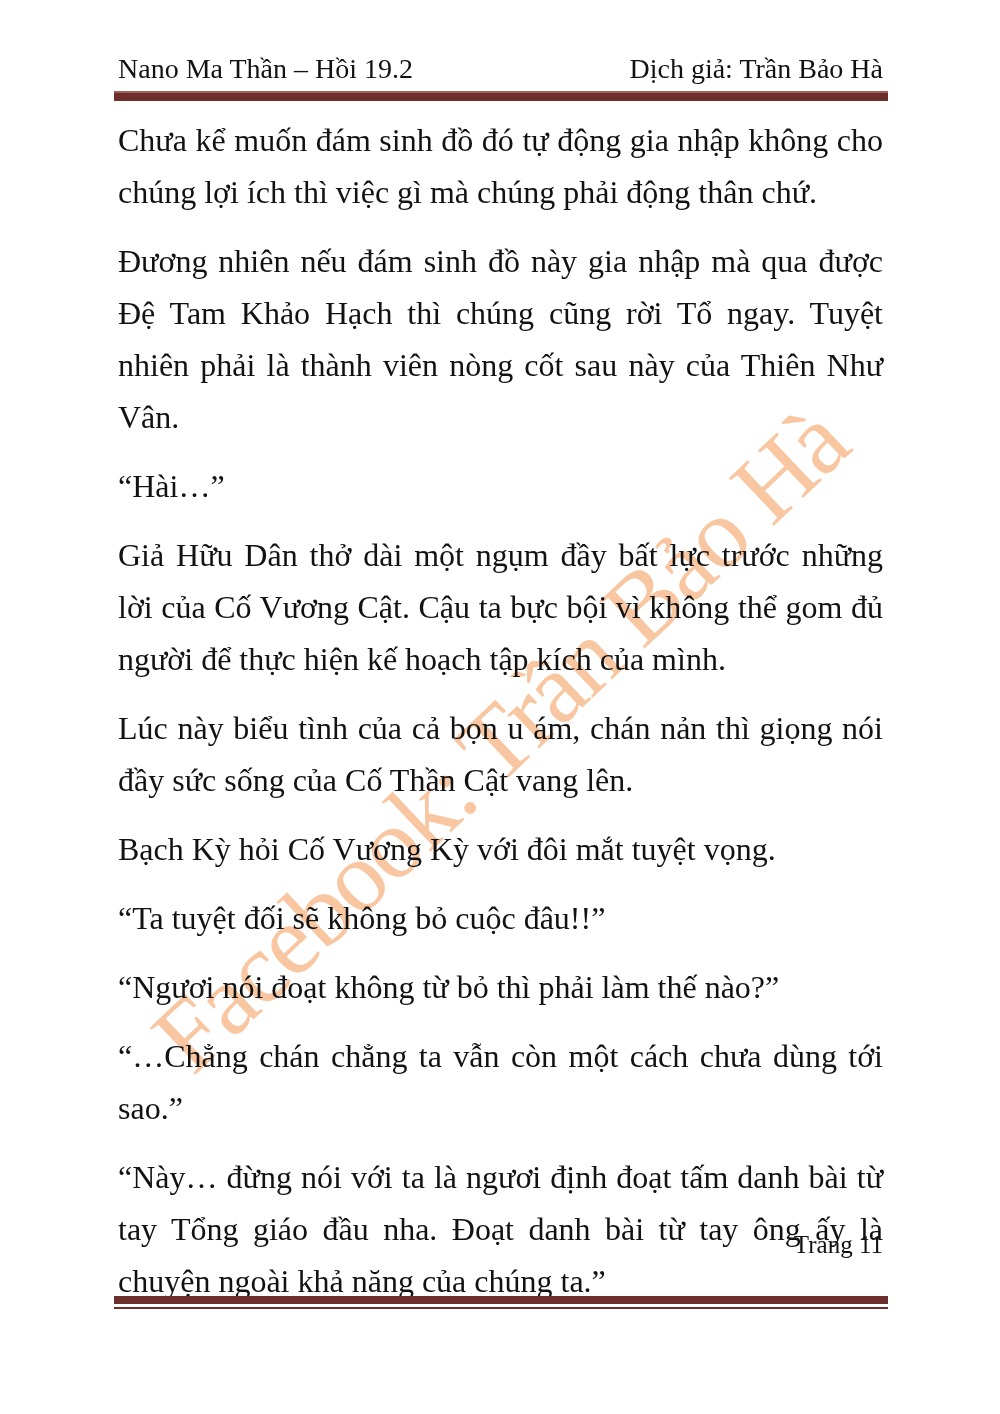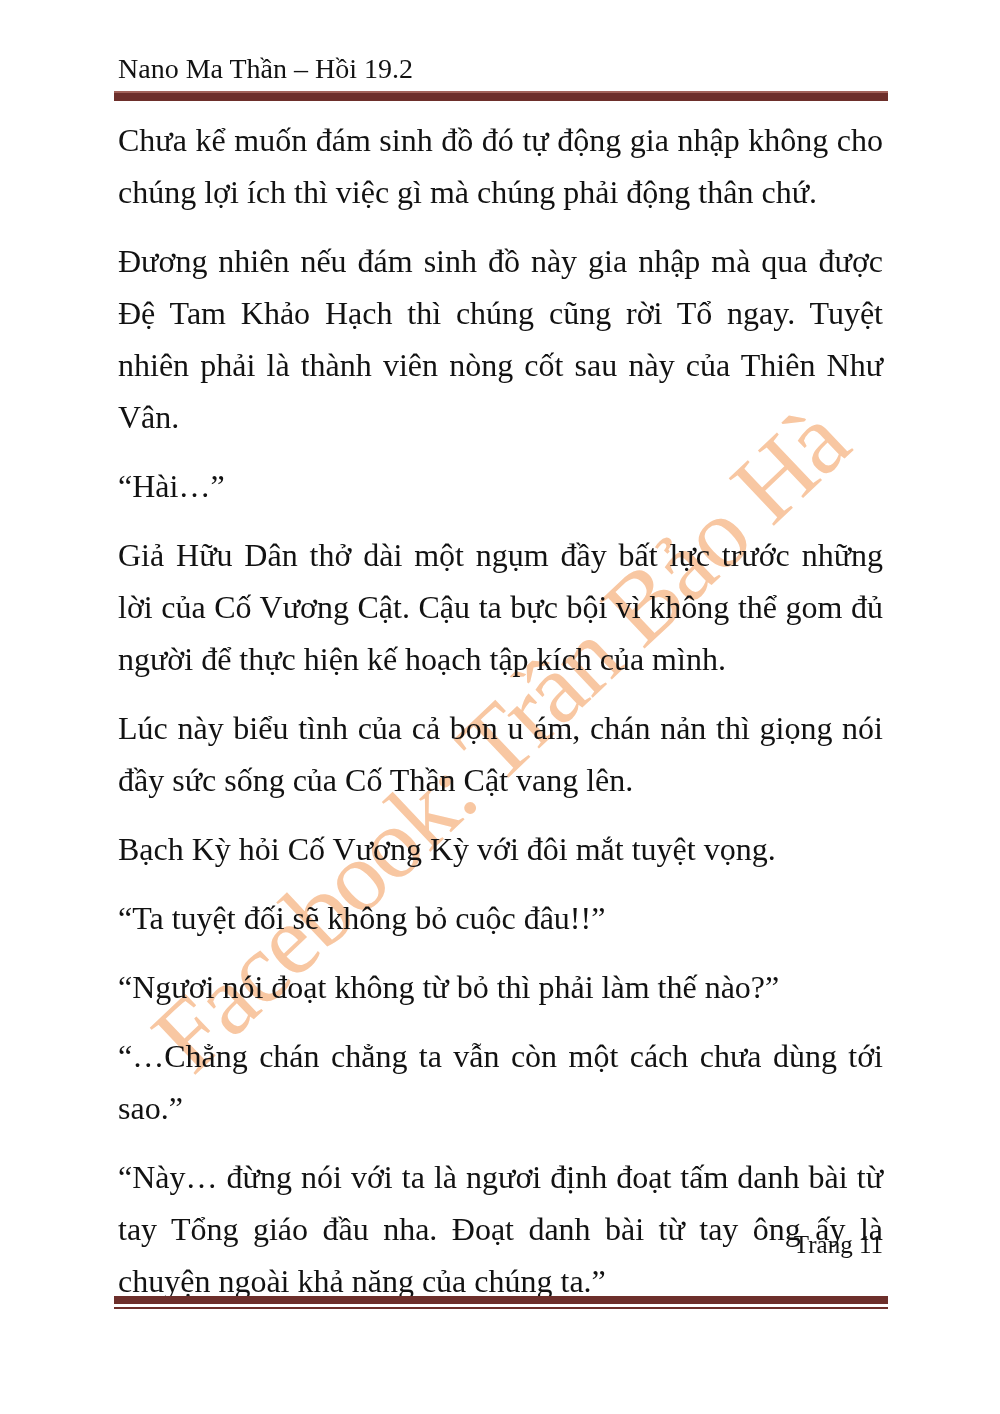--- a/index.html
+++ b/index.html
@@ -89,20 +89,21 @@
     z-index: 2;
   }
 </style>
 </head>
 <body>
 
 <div class="page">
 
   <div class="header-row">
     <span>Nano Ma Thần – Hồi 19.2</span>
+    <span>Dịch giả: Trần Bảo Hà</span>
   </div>
   <div class="header-rule"></div>
 
   <div class="watermark">Facebook: Trần Bảo Hà</div>
 
   <div class="content">
     <p>Chưa kể muốn đám sinh đồ đó tự động gia nhập không cho chúng lợi ích thì việc gì mà chúng phải động thân chứ.</p>
     <p>Đương nhiên nếu đám sinh đồ này gia nhập mà qua được Đệ Tam Khảo Hạch thì chúng cũng rời Tổ ngay. Tuyệt nhiên phải là thành viên nòng cốt sau này của Thiên Như Vân.</p>
     <p>“Hài…”</p>
     <p>Giả Hữu Dân thở dài một ngụm đầy bất lực trước những lời của Cố Vương Cật. Cậu ta bực bội vì không thể gom đủ người để thực hiện kế hoạch tập kích của mình.</p>

